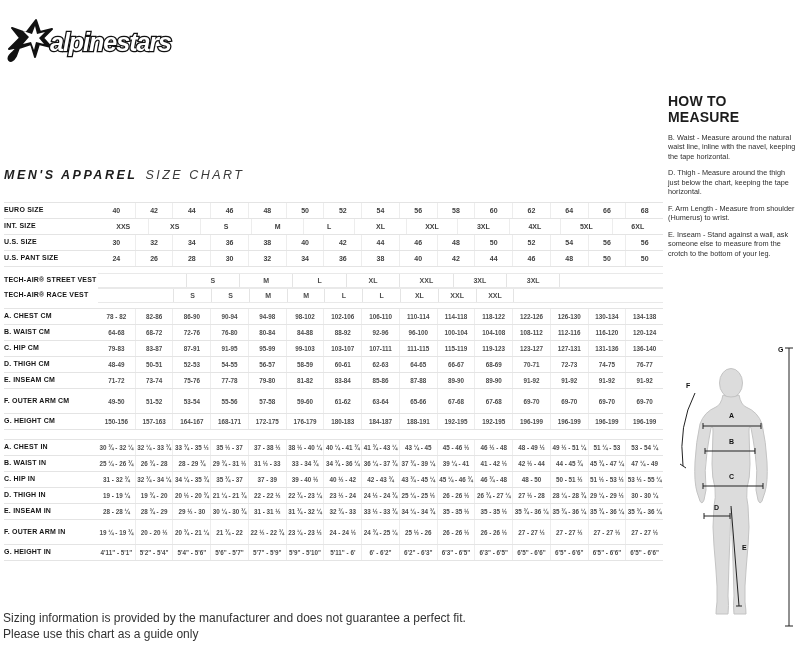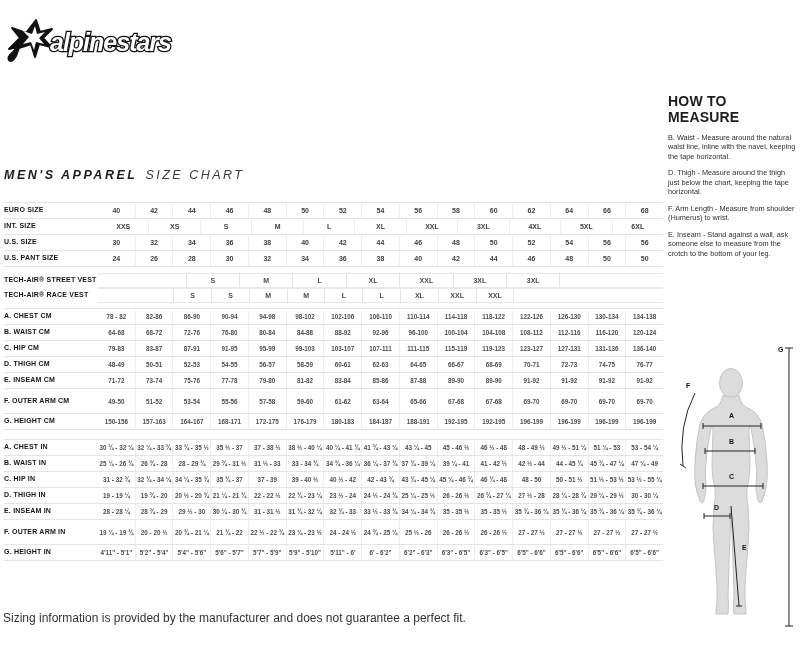--- a/index.html
+++ b/index.html
@@ -543,13 +543,14 @@
       <text x="44" y="172">D</text>
       <text x="72" y="212">E</text>
       <text x="16" y="50">F</text>
       <text x="108" y="14">G</text>
     </g>
   </svg>
 </div>
 
 <div class="abs" id="footer">
   <div>Sizing information is provided by the manufacturer and does not guarantee a perfect fit.</div>
+  <div>Please use this chart as a guide only</div>
 </div>
 
 </body></html>

